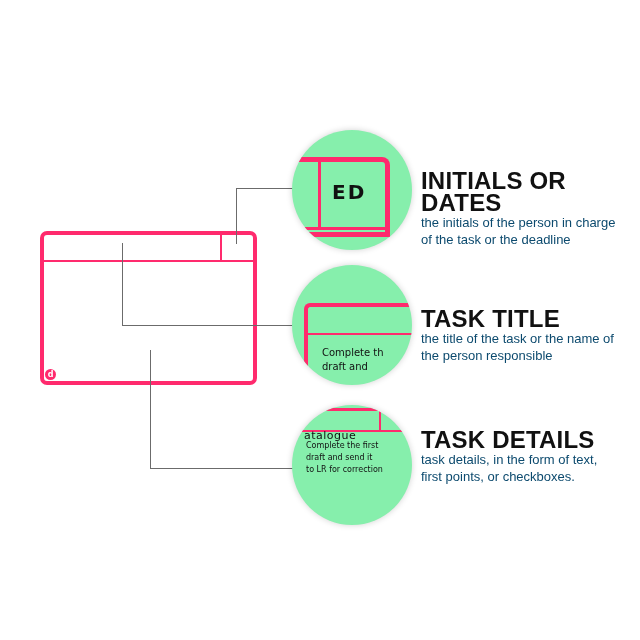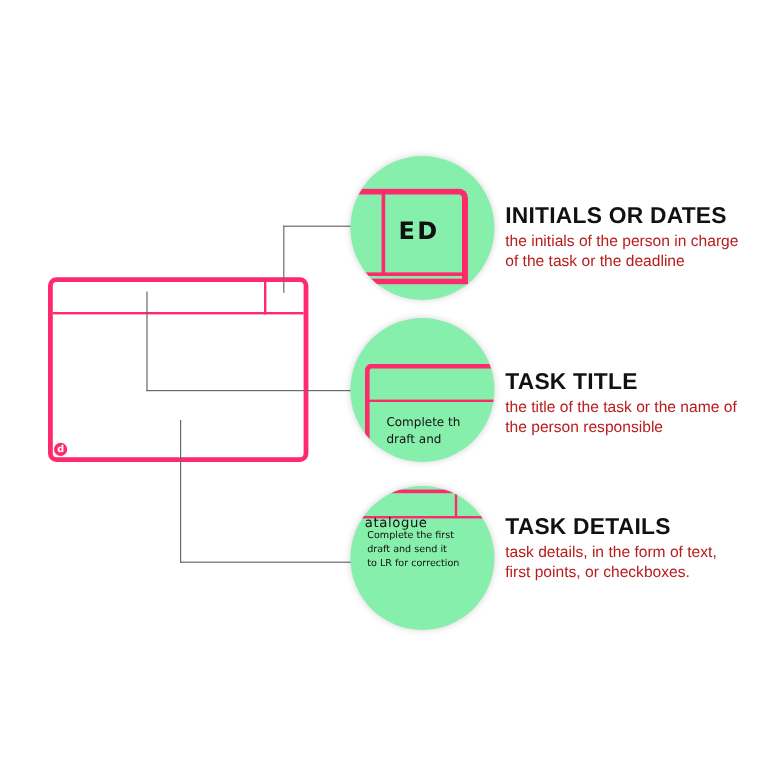--- a/index.html
+++ b/index.html
@@ -6,22 +6,22 @@
   body { width:640px; height:640px; position:relative; overflow:hidden; font-family:"DejaVu Sans", sans-serif; }
   .abs { position:absolute; }
   .card { left:40px; top:231px; width:217px; height:154px; border:4px solid #ff2a6d; border-radius:7px; box-sizing:border-box; }
   .card-head { left:0; top:0; width:100%; height:27px; border-bottom:2px solid #ff2a6d; box-sizing:border-box; position:absolute; }
   .card-div { position:absolute; left:176px; top:0; width:2px; height:27px; background:#ff2a6d; }
   .logo { position:absolute; left:1px; bottom:1px; width:11px; height:11px; border-radius:50%; background:#ff2a6d; color:#fff; font-size:8px; line-height:11px; text-align:center; font-weight:bold; }
   .line { background:#6b6b6b; position:absolute; }
   .circle { width:120px; height:120px; border-radius:50%; background:#86efac; box-shadow:0 0 6px rgba(0,0,0,0.18); overflow:hidden; }
   .hand { font-family:"DejaVu Sans", sans-serif; color:#111; }
   .label { left:421px; color:#111; }
-  .label h2 { margin:0; font-family:"Liberation Sans", sans-serif; font-weight:bold; font-size:19px; line-height:22px; letter-spacing:0.2px; }
-  .label p { margin:0; font-family:"Liberation Sans", sans-serif; font-size:13px; line-height:17px; color:#b91c1c; }
+  .label h2 { margin:0; font-family:"Liberation Sans", sans-serif; font-weight:bold; font-size:24px; line-height:22px; letter-spacing:0.2px; }
+  .label p { margin:0; font-family:"Liberation Sans", sans-serif; font-size:13px; line-height:17px; color:#0c4a6e; }
   .pk { border-color:#ff2a6d; border-style:solid; position:absolute; box-sizing:border-box; }
 </style>
 </head>
 <body>
 
 <div class="abs card">
   <div class="card-head"></div>
   <div class="card-div"></div>
   <div class="logo">d</div>
 </div>

